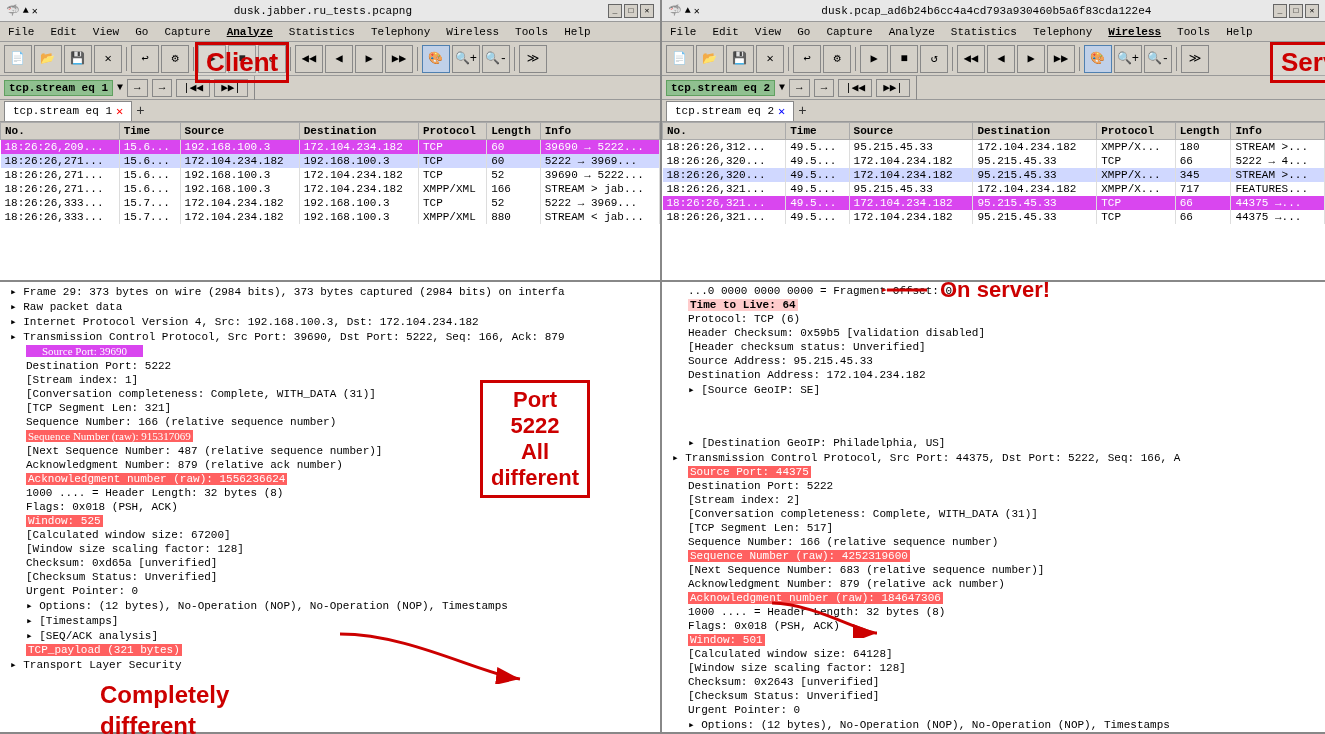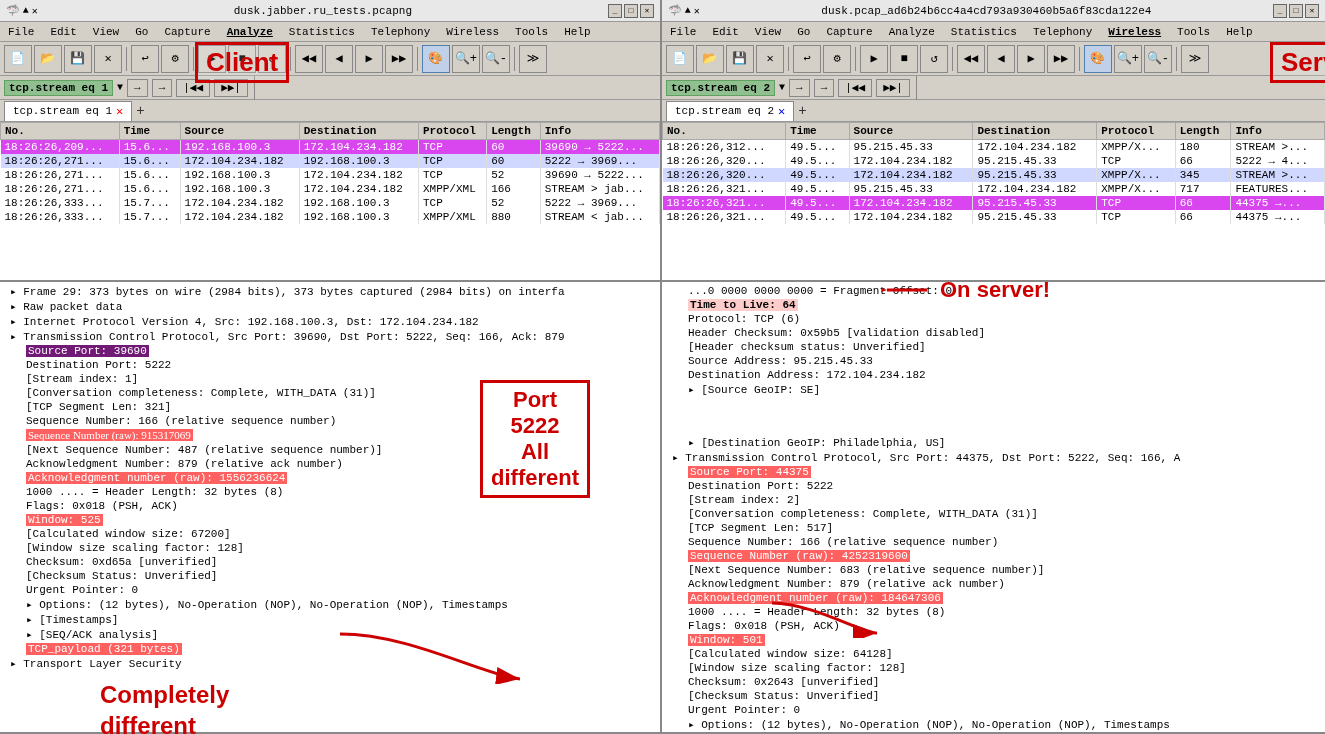--- a/index.html
+++ b/index.html
@@ -242,21 +242,21 @@
               </tr>
             </tbody>
         </table>
       </div>
 
       <div class="packet-detail" id="left-detail">
       <div class="detail-line"><span style="padding-left:4px;display:inline-block;">▸ Frame 29: 373 bytes on wire (2984 bits), 373 bytes captured (2984 bits) on interfa</span></div>
           <div class="detail-line"><span style="padding-left:4px;display:inline-block;">▸ Raw packet data</span></div>
           <div class="detail-line"><span style="padding-left:4px;display:inline-block;">▸ Internet Protocol Version 4, Src: 192.168.100.3, Dst: 172.104.234.182</span></div>
           <div class="detail-line"><span style="padding-left:4px;display:inline-block;">▸ Transmission Control Protocol, Src Port: 39690, Dst Port: 5222, Seq: 166, Ack: 879</span></div>
-          <div class="detail-line"><span style="padding-left:20px;display:inline-block;"><span style="background:#701a75;color:white;padding:0 2px;">Source Port: 39690</span></span></div>
+          <div class="detail-line"><span style="padding-left:20px;display:inline-block;"><span style="background:#d946ef;color:white;padding:0 16px;font-family:Liberation Serif, serif;">Source Port: 39690</span></span></div>
           <div class="detail-line"><span style="padding-left:20px;display:inline-block;">Destination Port: 5222</span></div>
           <div class="detail-line"><span style="padding-left:20px;display:inline-block;">[Stream index: 1]</span></div>
           <div class="detail-line"><span style="padding-left:20px;display:inline-block;">[Conversation completeness: Complete, WITH_DATA (31)]</span></div>
           <div class="detail-line"><span style="padding-left:20px;display:inline-block;">[TCP Segment Len: 321]</span></div>
           <div class="detail-line"><span style="padding-left:20px;display:inline-block;">Sequence Number: 166    (relative sequence number)</span></div>
           <div class="detail-line"><span style="padding-left:20px;display:inline-block;font-family:Liberation Serif, serif;"><span style="background:#ff6060;color:white;padding:0 2px;">Sequence Number (raw): 915317069</span></span></div>
           <div class="detail-line"><span style="padding-left:20px;display:inline-block;">[Next Sequence Number: 487    (relative sequence number)]</span></div>
           <div class="detail-line"><span style="padding-left:20px;display:inline-block;">Acknowledgment Number: 879    (relative ack number)</span></div>
           <div class="detail-line"><span style="padding-left:20px;display:inline-block;"><span style="background:#ff6060;color:white;padding:0 2px;">Acknowledgment number (raw): 1556236624</span></span></div>
           <div class="detail-line"><span style="padding-left:20px;display:inline-block;">1000 .... = Header Length: 32 bytes (8)</span></div>

